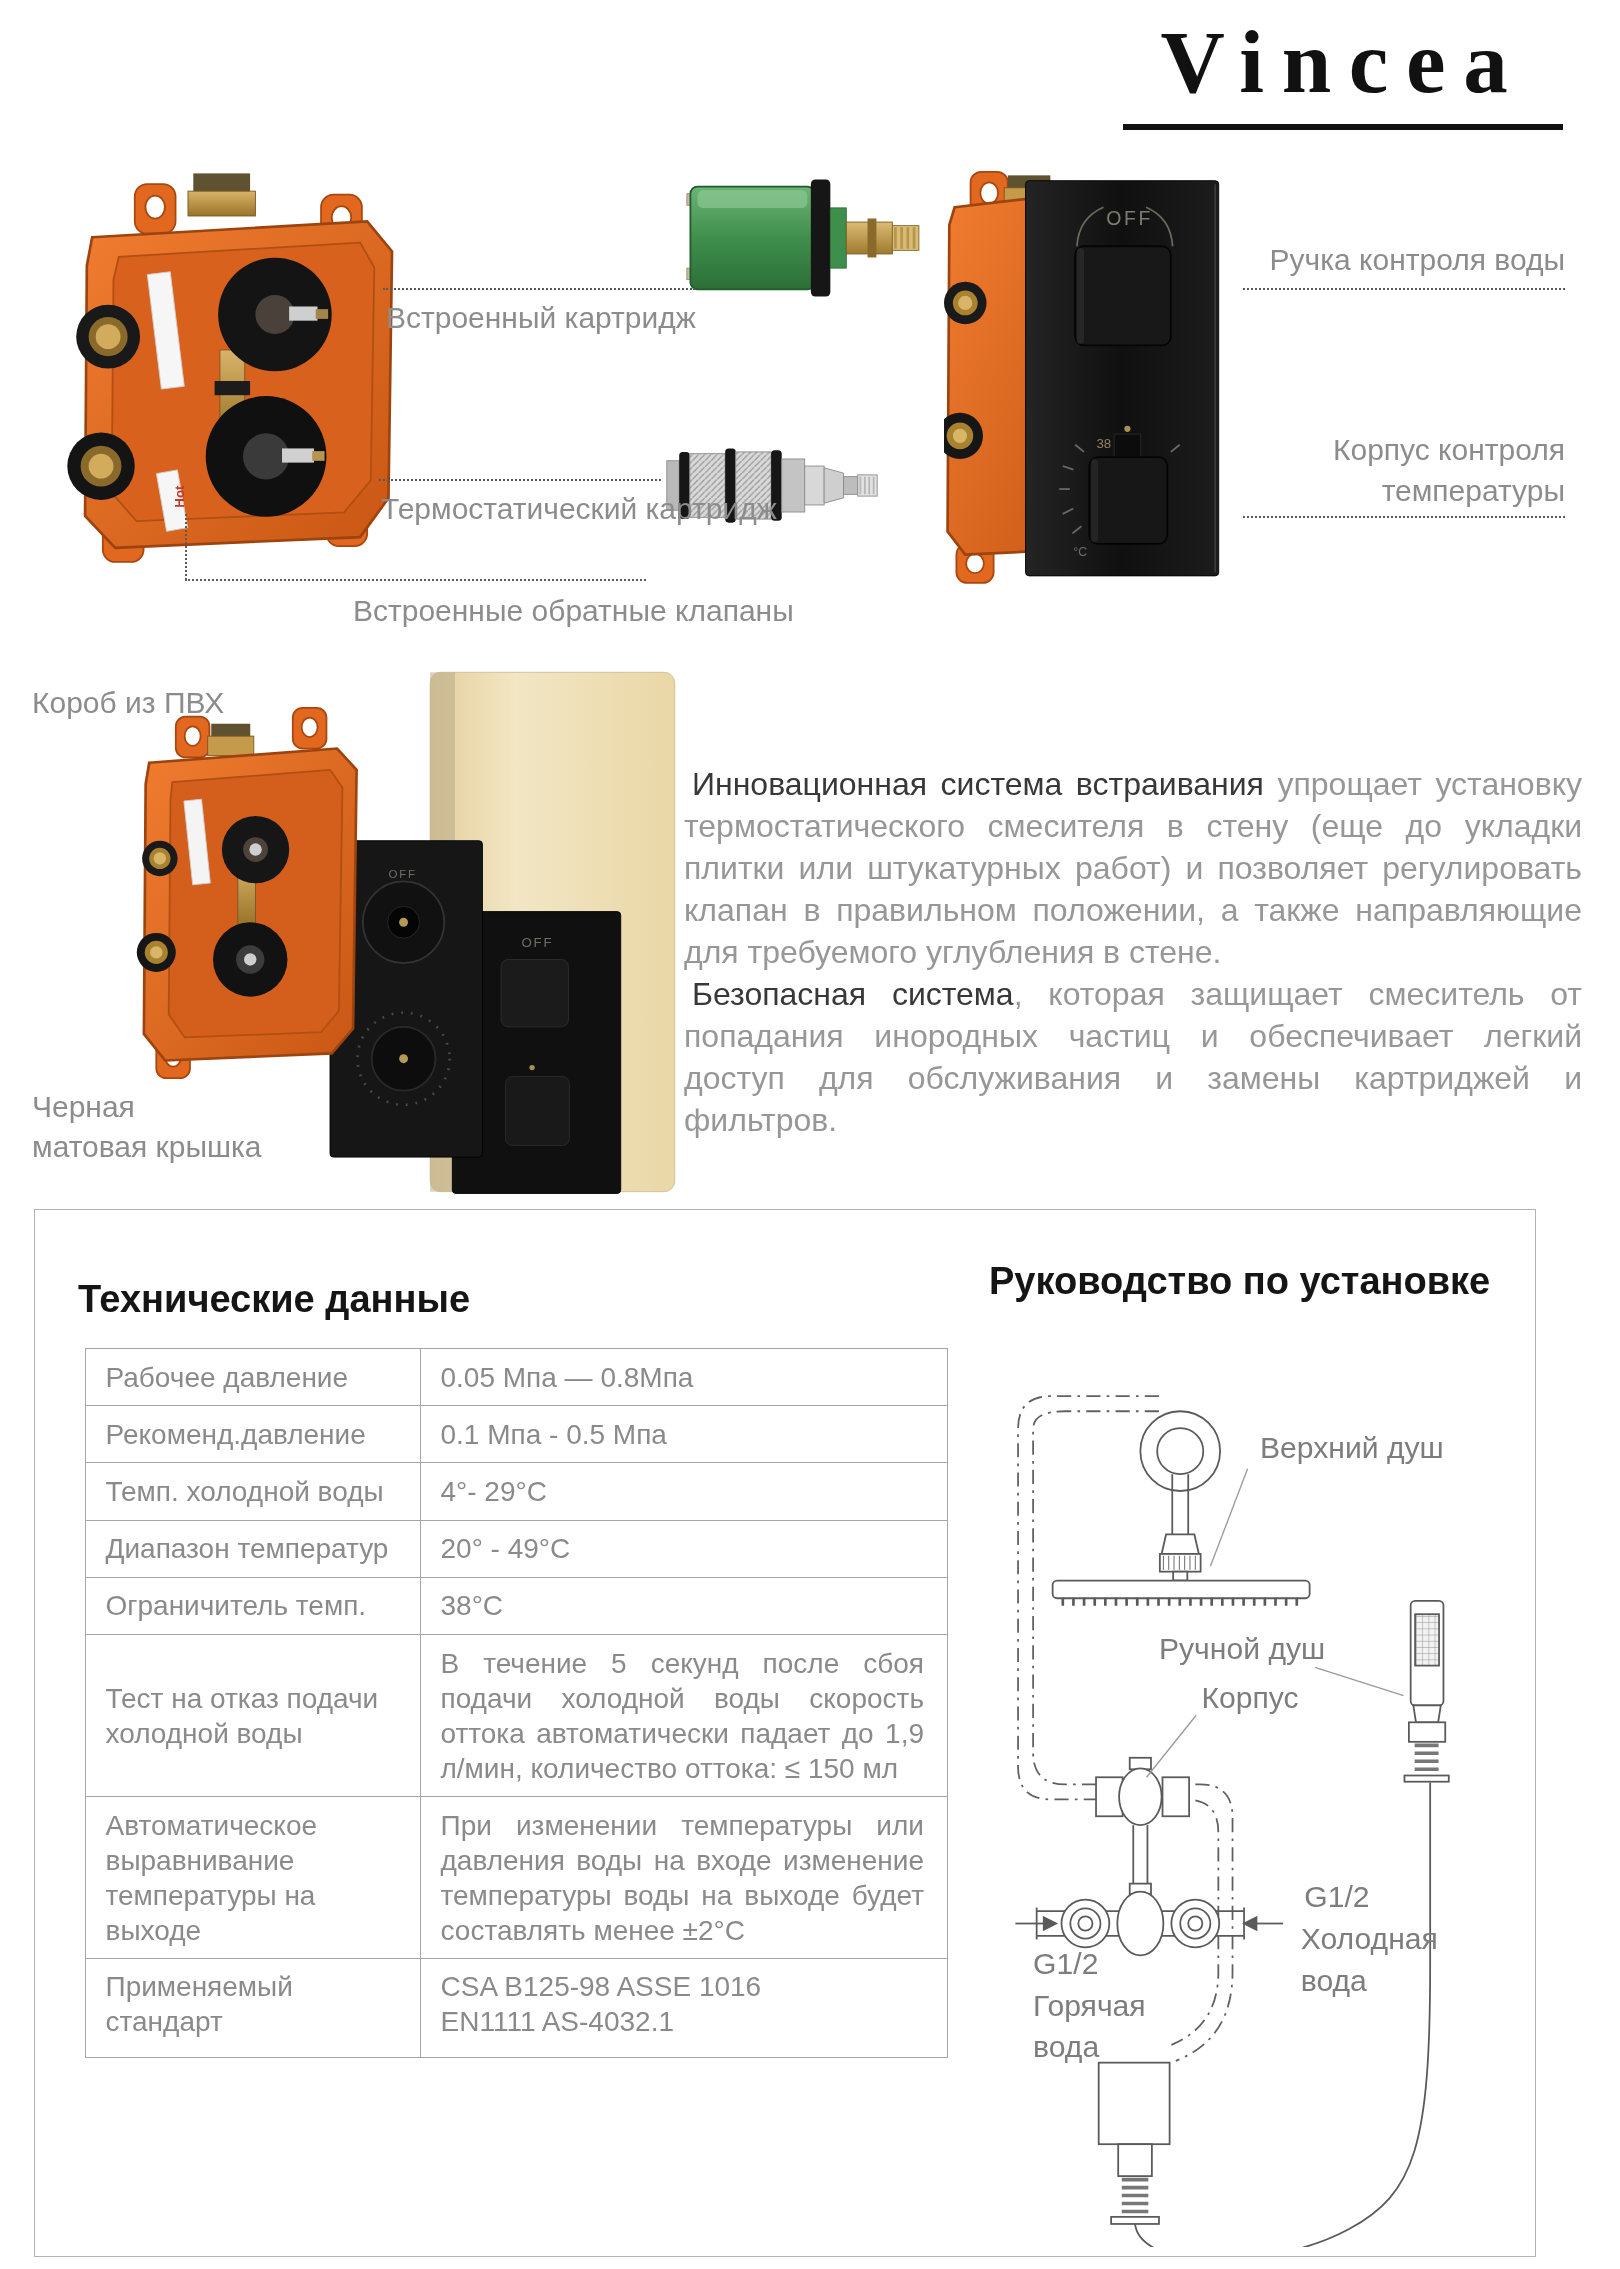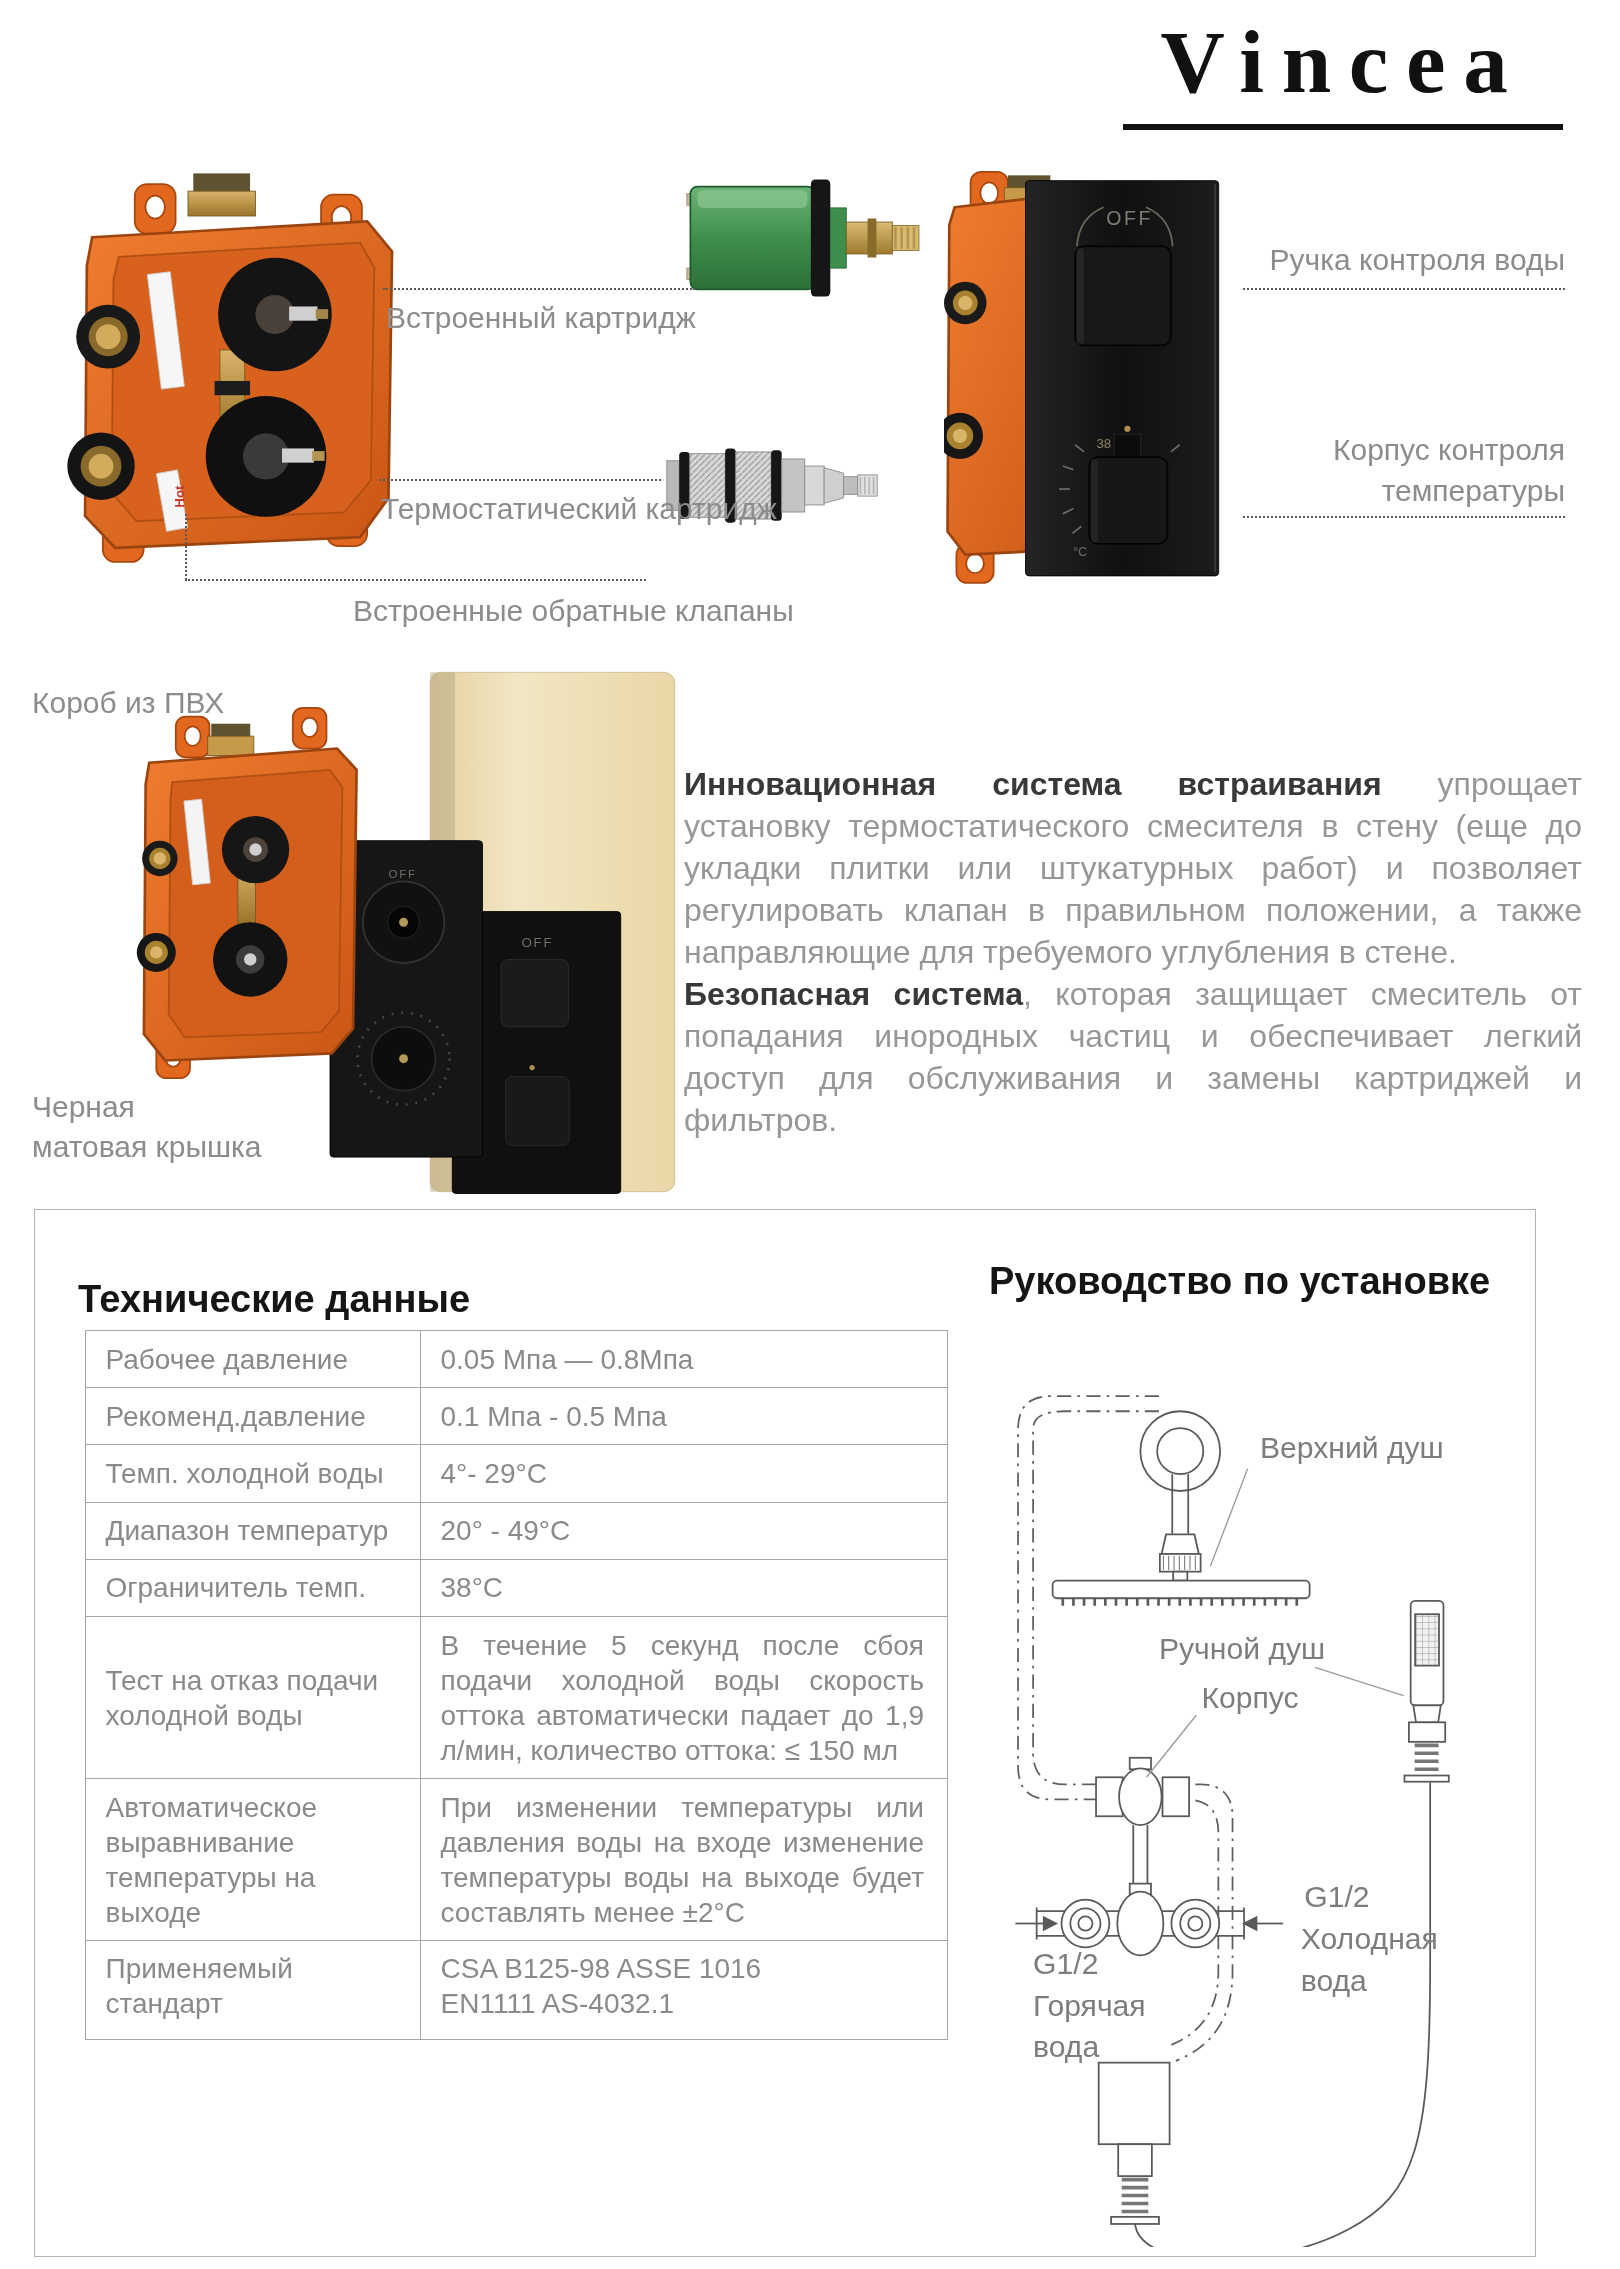--- a/index.html
+++ b/index.html
@@ -13,26 +13,26 @@
   .logo-rule{position:absolute;left:1123px;top:124px;width:440px;height:0;border-top:6.2px solid #111;}
   
   .lbl{position:absolute;font-size:30px;color:#8c8c8c;line-height:40px;white-space:nowrap;}
   .lbl.right{text-align:right;}
   .dot-h{position:absolute;height:0;border-top:2.7px dotted #5a5a5a;}
   .dot-v{position:absolute;width:0;border-left:2.7px dotted #5a5a5a;}
   
   .desc{position:absolute;left:684px;top:763px;width:898px;font-size:32px;line-height:42px;
         color:#979797;text-align:justify;}
   .desc p{margin:0;}
-  .desc .lead{color:#383838;font-weight:bold;}
+  .desc .lead{color:#383838;font-weight:normal;margin-left:8px;}
   
   .frame{position:absolute;left:34px;top:1209px;width:1500px;height:1046px;
          border:1.8px solid #b3b3b3;background:#fff;}
   .h2{position:absolute;font-size:38px;font-weight:bold;color:#151515;white-space:nowrap;}
-  table.t{position:absolute;left:50px;top:120px;width:862px;border-collapse:collapse;table-layout:fixed;}
+  table.t{position:absolute;left:50px;top:138px;width:862px;border-collapse:collapse;table-layout:fixed;}
   table.t td{border:0.9px solid #a5a5a5;font-size:28px;line-height:35px;color:#8a8a8a;
              padding:10.6px 23px 10.6px 19.5px;vertical-align:middle;}
   table.t td.just{text-align:justify;}
   table.t tr.pad-md td{padding-top:25px;padding-bottom:25px;}
   table.t tr.pad-sm td{padding-top:10px;padding-bottom:17.7px;}
   .v2{display:block;}
   
   .diag-label{font-size:34px;fill:#7d7d7d;font-family:"Liberation Sans",sans-serif;}
   svg{display:block;}
 </style>

